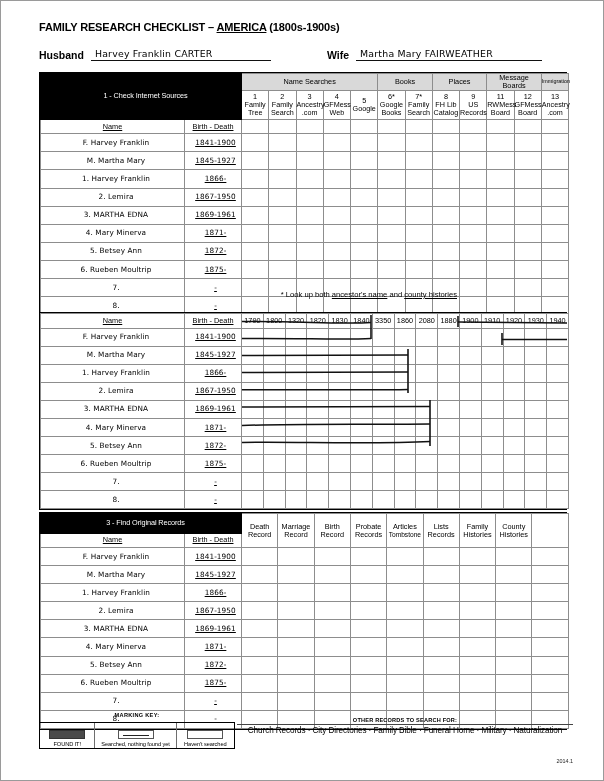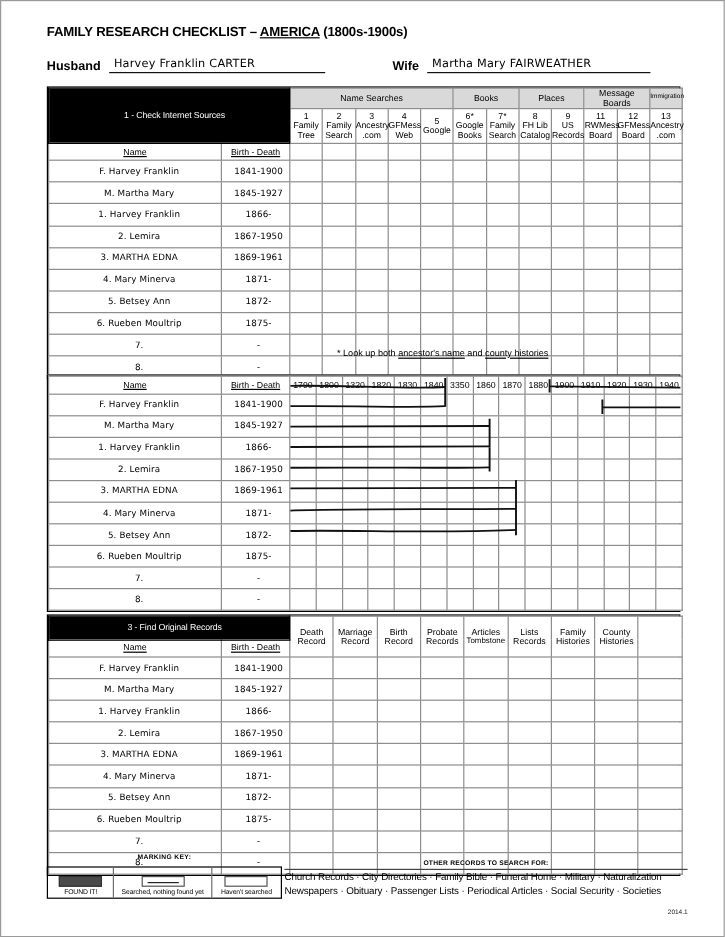--- a/index.html
+++ b/index.html
@@ -122,20 +122,21 @@
     text-align: left;
     padding-left: 7px !important;
     white-space: nowrap;
     overflow: hidden;
   }
   .cell-bd {
     text-align: left;
     padding-left: 5px !important;
     white-space: nowrap;
     overflow: hidden;
+    text-decoration: underline;
   }
   .hand-cell {
     font-family: "DejaVu Sans", sans-serif;
     font-size: 8.1px;
     letter-spacing: 0.1px;
   }
   .row-tall td { height: 17.1px; }
   .hdr-row-1 td { height: 11.5px; }
   .hdr-row-2 td { height: 28px; }
   .hdr-row-cen td { height: 13.5px; }
@@ -234,21 +235,21 @@
   .other-title {
     font-size: 5.6px;
     text-align: center;
     letter-spacing: 0.2px;
     font-weight: bold;
     padding-bottom: 1px;
     border-bottom: 0.8px solid #444;
   }
   .other-line {
     font-size: 8.2px;
-    text-align: left;
+    text-align: center;
     line-height: 1.45;
     letter-spacing: -0.1px;
     white-space: nowrap;
   }
   .version {
     position: absolute;
     left: 236px; top: 757px;
     width: 336px;
     text-align: right;
     font-size: 5.4px;
@@ -574,21 +575,21 @@
           <td class="hdr-name">Name</td>
           <td class="hdr-name">Birth - Death</td>
           <td>1790</td>
           <td>1800</td>
           <td>1320</td>
           <td>1820</td>
           <td>1830</td>
           <td>1840</td>
           <td>3350</td>
           <td>1860</td>
-          <td>1870</td>
+          <td>2080</td>
           <td>1880</td>
           <td>1900</td>
           <td>1910</td>
           <td>1920</td>
           <td>1930</td>
           <td>1940</td>
         </tr>
       </tbody>
       <tbody id="s2-rows">
           <tr class="row-tall">
@@ -1020,17 +1021,16 @@
       <div class="legend-cell lc3">
         <span class="swatch swatch-empty"></span>
         <span class="legend-label">Haven't searched</span>
       </div>
     </div>
   </div>
 
   <div class="other">
     <div class="other-title">OTHER RECORDS TO SEARCH FOR:</div>
     <div class="other-line">Church Records  ·  City Directories  ·  Family Bible  ·  Funeral Home  ·  Military  ·  Naturalization</div>
-    <div class="other-line">Newspapers  ·  Obituary  ·  Passenger Lists  ·  Periodical Articles  ·  Social Security  ·  Societies</div>
   </div>
   <div class="version">2014.1</div>
 
 </div>
 
 </body></html>

